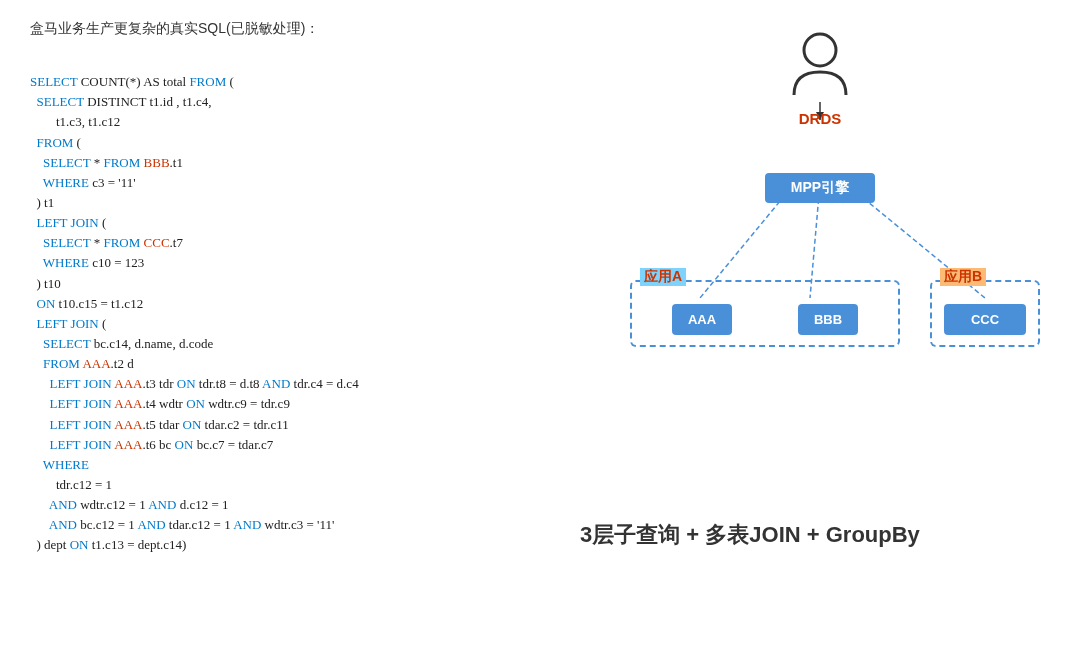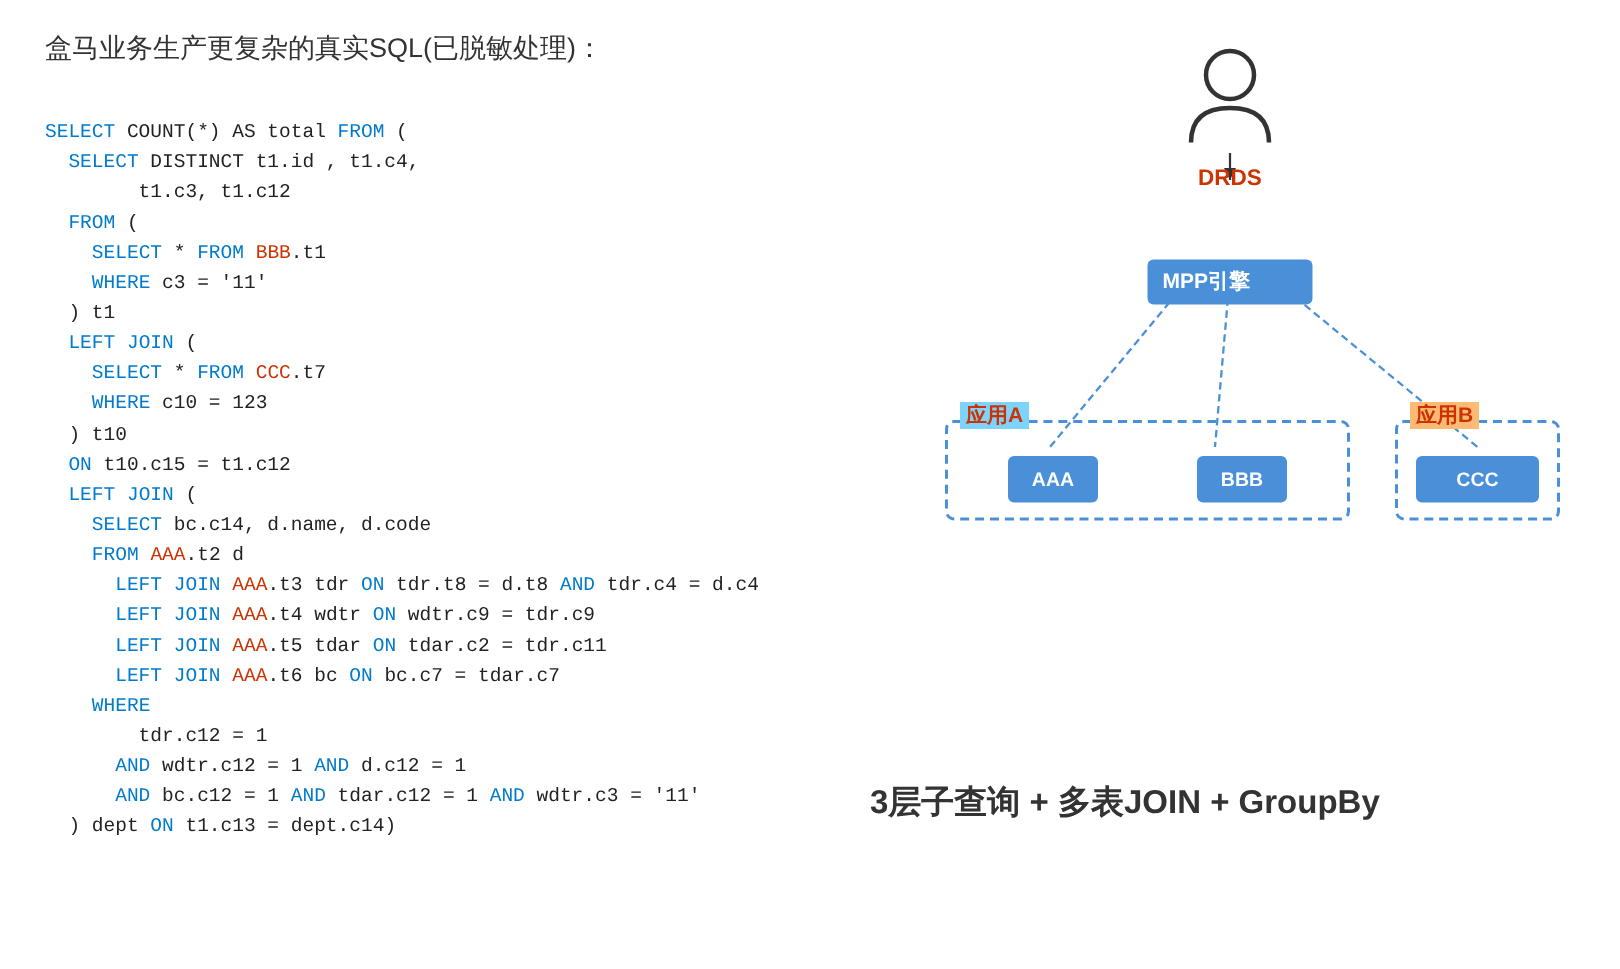--- a/index.html
+++ b/index.html
@@ -20,27 +20,27 @@
     .left-panel {
       flex: 0 0 580px;
       padding-right: 20px;
     }
     .right-panel {
       flex: 1;
       position: relative;
       text-decoration: underline;
     }
     .title {
-      font-size: 18px;
+      font-size: 14px;
       color: #333;
       margin-bottom: 14px;
       font-weight: normal;
     }
     .code-block {
-      font-family: Liberation Mono, monospace;
+      font-family: Liberation Serif, serif;
       font-size: 13px;
       line-height: 1.55;
       white-space: pre;
       color: #222;
     }
     .red { color: #cc3300; }
     .blue-kw { color: #007acc; }
 
     
     .diagram {
@@ -77,21 +77,21 @@
       color: #cc3300;
       margin-bottom: 4px;
     }
     .mpp-box {
       background: #4a90d9;
       color: #fff;
       border-radius: 4px;
       padding: 6px 10px;
       font-size: 14px;
       font-weight: bold;
-      text-align: left;
+      text-align: center;
       margin-top: 46px;
     }
 
     
     .connector-svg {
       position: absolute;
       top: 0;
       left: 0;
       width: 440px;
       height: 420px;

